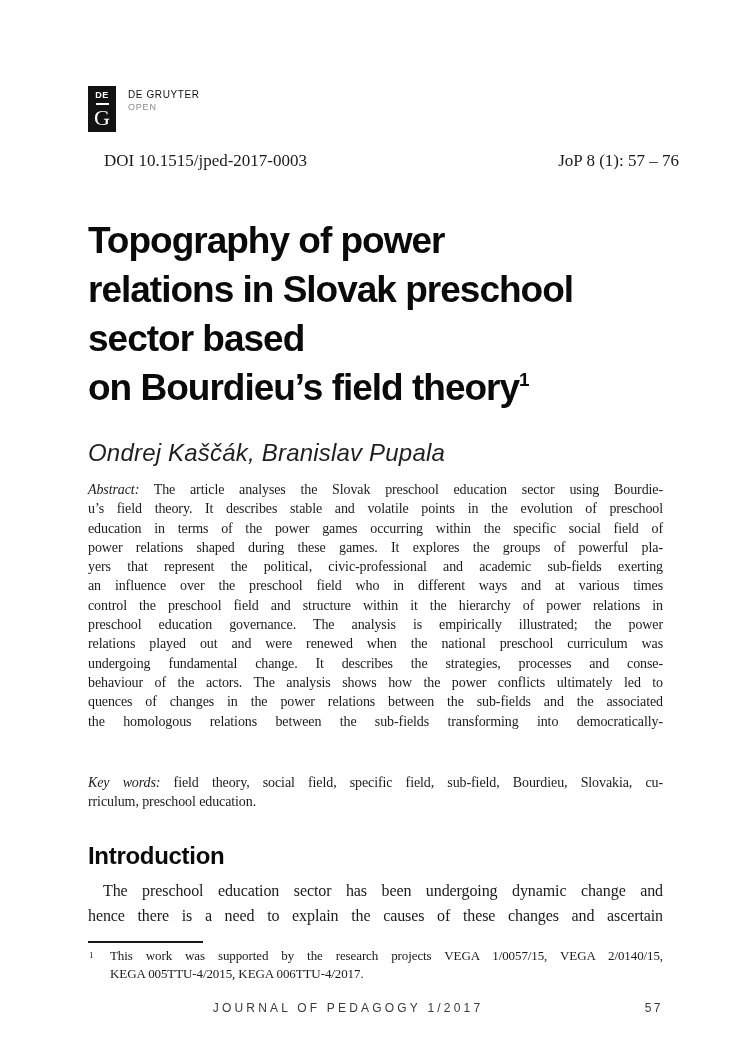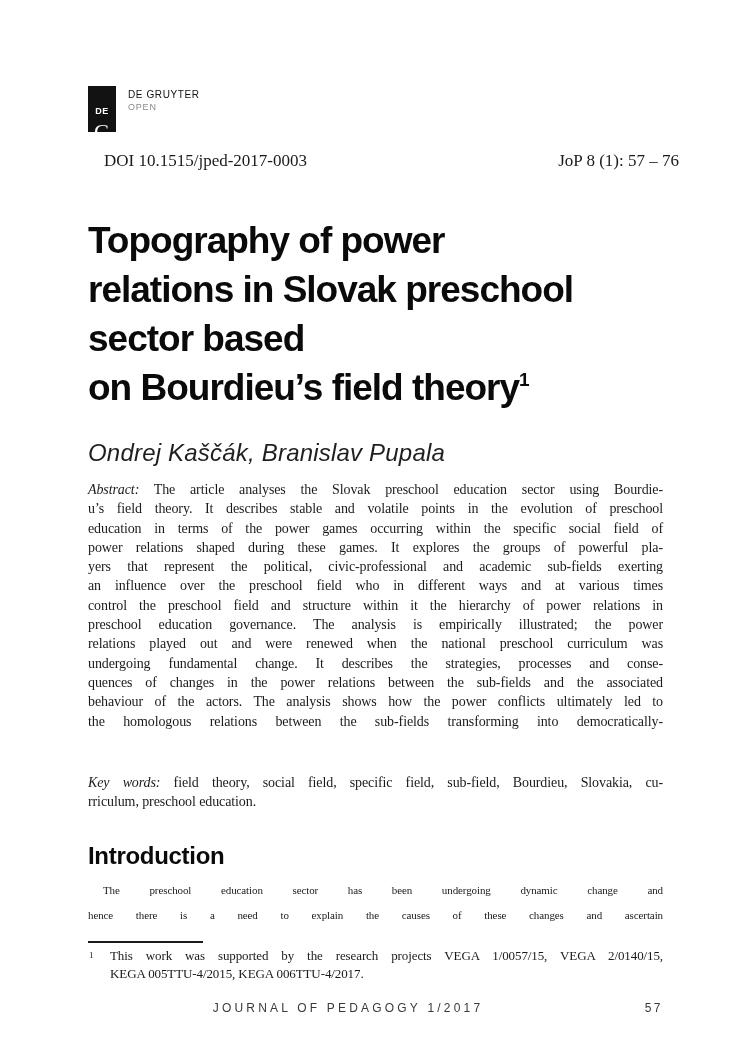--- a/index.html
+++ b/index.html
@@ -12,21 +12,21 @@
     overflow: hidden;
     font-family: "Liberation Serif", serif;
     color: #1a1a1a;
   }
 
   
   .brand { position: absolute; top: 86px; left: 88px; display: flex; align-items: flex-start; }
   .logo-box {
     width: 28px; height: 46px; background: #121212; color: #fff;
     display: flex; flex-direction: column; align-items: center;
-    padding-top: 21px; box-sizing: border-box;
+    padding-top: 5px; box-sizing: border-box;
   }
   .logo-de { font-family: "Liberation Sans", sans-serif; font-weight: bold; font-size: 9px; letter-spacing: 0.5px; line-height: 9px; }
   .logo-rule { width: 13px; height: 2px; background: #fff; margin: 3px 0 1px 0; }
   .logo-g { font-family: "Liberation Serif", serif; font-size: 22px; line-height: 23px; }
   .brand-text { margin-left: 12px; padding-top: 3px; font-family: "Liberation Sans", sans-serif; }
   .brand-name { font-weight: normal; font-size: 10px; letter-spacing: 0.6px; color: #111; }
   .brand-sub { font-size: 9px; letter-spacing: 0.8px; color: #8a8a8a; margin-top: 2px; }
 
   
   .doi-row {
@@ -62,21 +62,21 @@
   .keywords { position: absolute; top: 773px; left: 88px; width: 575px; }
 
   
   .intro-h {
     position: absolute; top: 841px; left: 88px; margin: 0;
     font-family: "Liberation Sans", sans-serif; font-weight: bold;
     font-size: 24px; line-height: 30px; letter-spacing: -0.3px; color: #0a0a0a;
   }
   .intro-para {
     position: absolute; top: 878px; left: 88px; width: 575px;
-    font-size: 11px; line-height: 25px; letter-spacing: -0.1px;
+    font-size: 16px; line-height: 25px; letter-spacing: -0.1px;
   }
   .intro-para .line:first-child { text-indent: 15px; }
 
   
   .fn-rule { position: absolute; top: 941px; left: 88px; width: 115px; border-top: 2px solid #1a1a1a; }
   .footnote { position: absolute; top: 947px; left: 88px; width: 575px; font-size: 13px; line-height: 17.5px; }
   .fn-marker { position: absolute; left: 1px; top: 0; font-size: 9px; }
   .fn-text { margin-left: 22px; }
 
   
@@ -123,22 +123,22 @@
     <div>
         <div class="line jline">u’s field theory. It describes stable and volatile points in the evolution of preschool</div>
         <div class="line jline">education in terms of the power games occurring within the specific social field of</div>
         <div class="line jline">power relations shaped during these games. It explores the groups of powerful pla-</div>
         <div class="line jline">yers that represent the political, civic-professional and academic sub-fields exerting</div>
         <div class="line jline">an influence over the preschool field who in different ways and at various times</div>
         <div class="line jline">control the preschool field and structure within it the hierarchy of power relations in</div>
         <div class="line jline">preschool education governance. The analysis is empirically illustrated; the power</div>
         <div class="line jline">relations played out and were renewed when the national preschool curriculum was</div>
         <div class="line jline">undergoing fundamental change. It describes the strategies, processes and conse-</div>
+        <div class="line jline">behaviour of the actors. The analysis shows how the power conflicts ultimately led to</div>
         <div class="line jline">quences of changes in the power relations between the sub-fields and the associated</div>
-        <div class="line jline">behaviour of the actors. The analysis shows how the power conflicts ultimately led to</div>
         <div class="line jline">the homologous relations between the sub-fields transforming into democratically-</div>
       </div>
   </section>
 
   <section class="keywords bodytext">
     <div class="line jline"><span class="it">Key words:</span><span> field theory, social field, specific field, sub-field, Bourdieu, Slovakia, cu-</span></div>
     <div>
         <div class="line lastline">rriculum, preschool education.</div>
       </div>
   </section>

